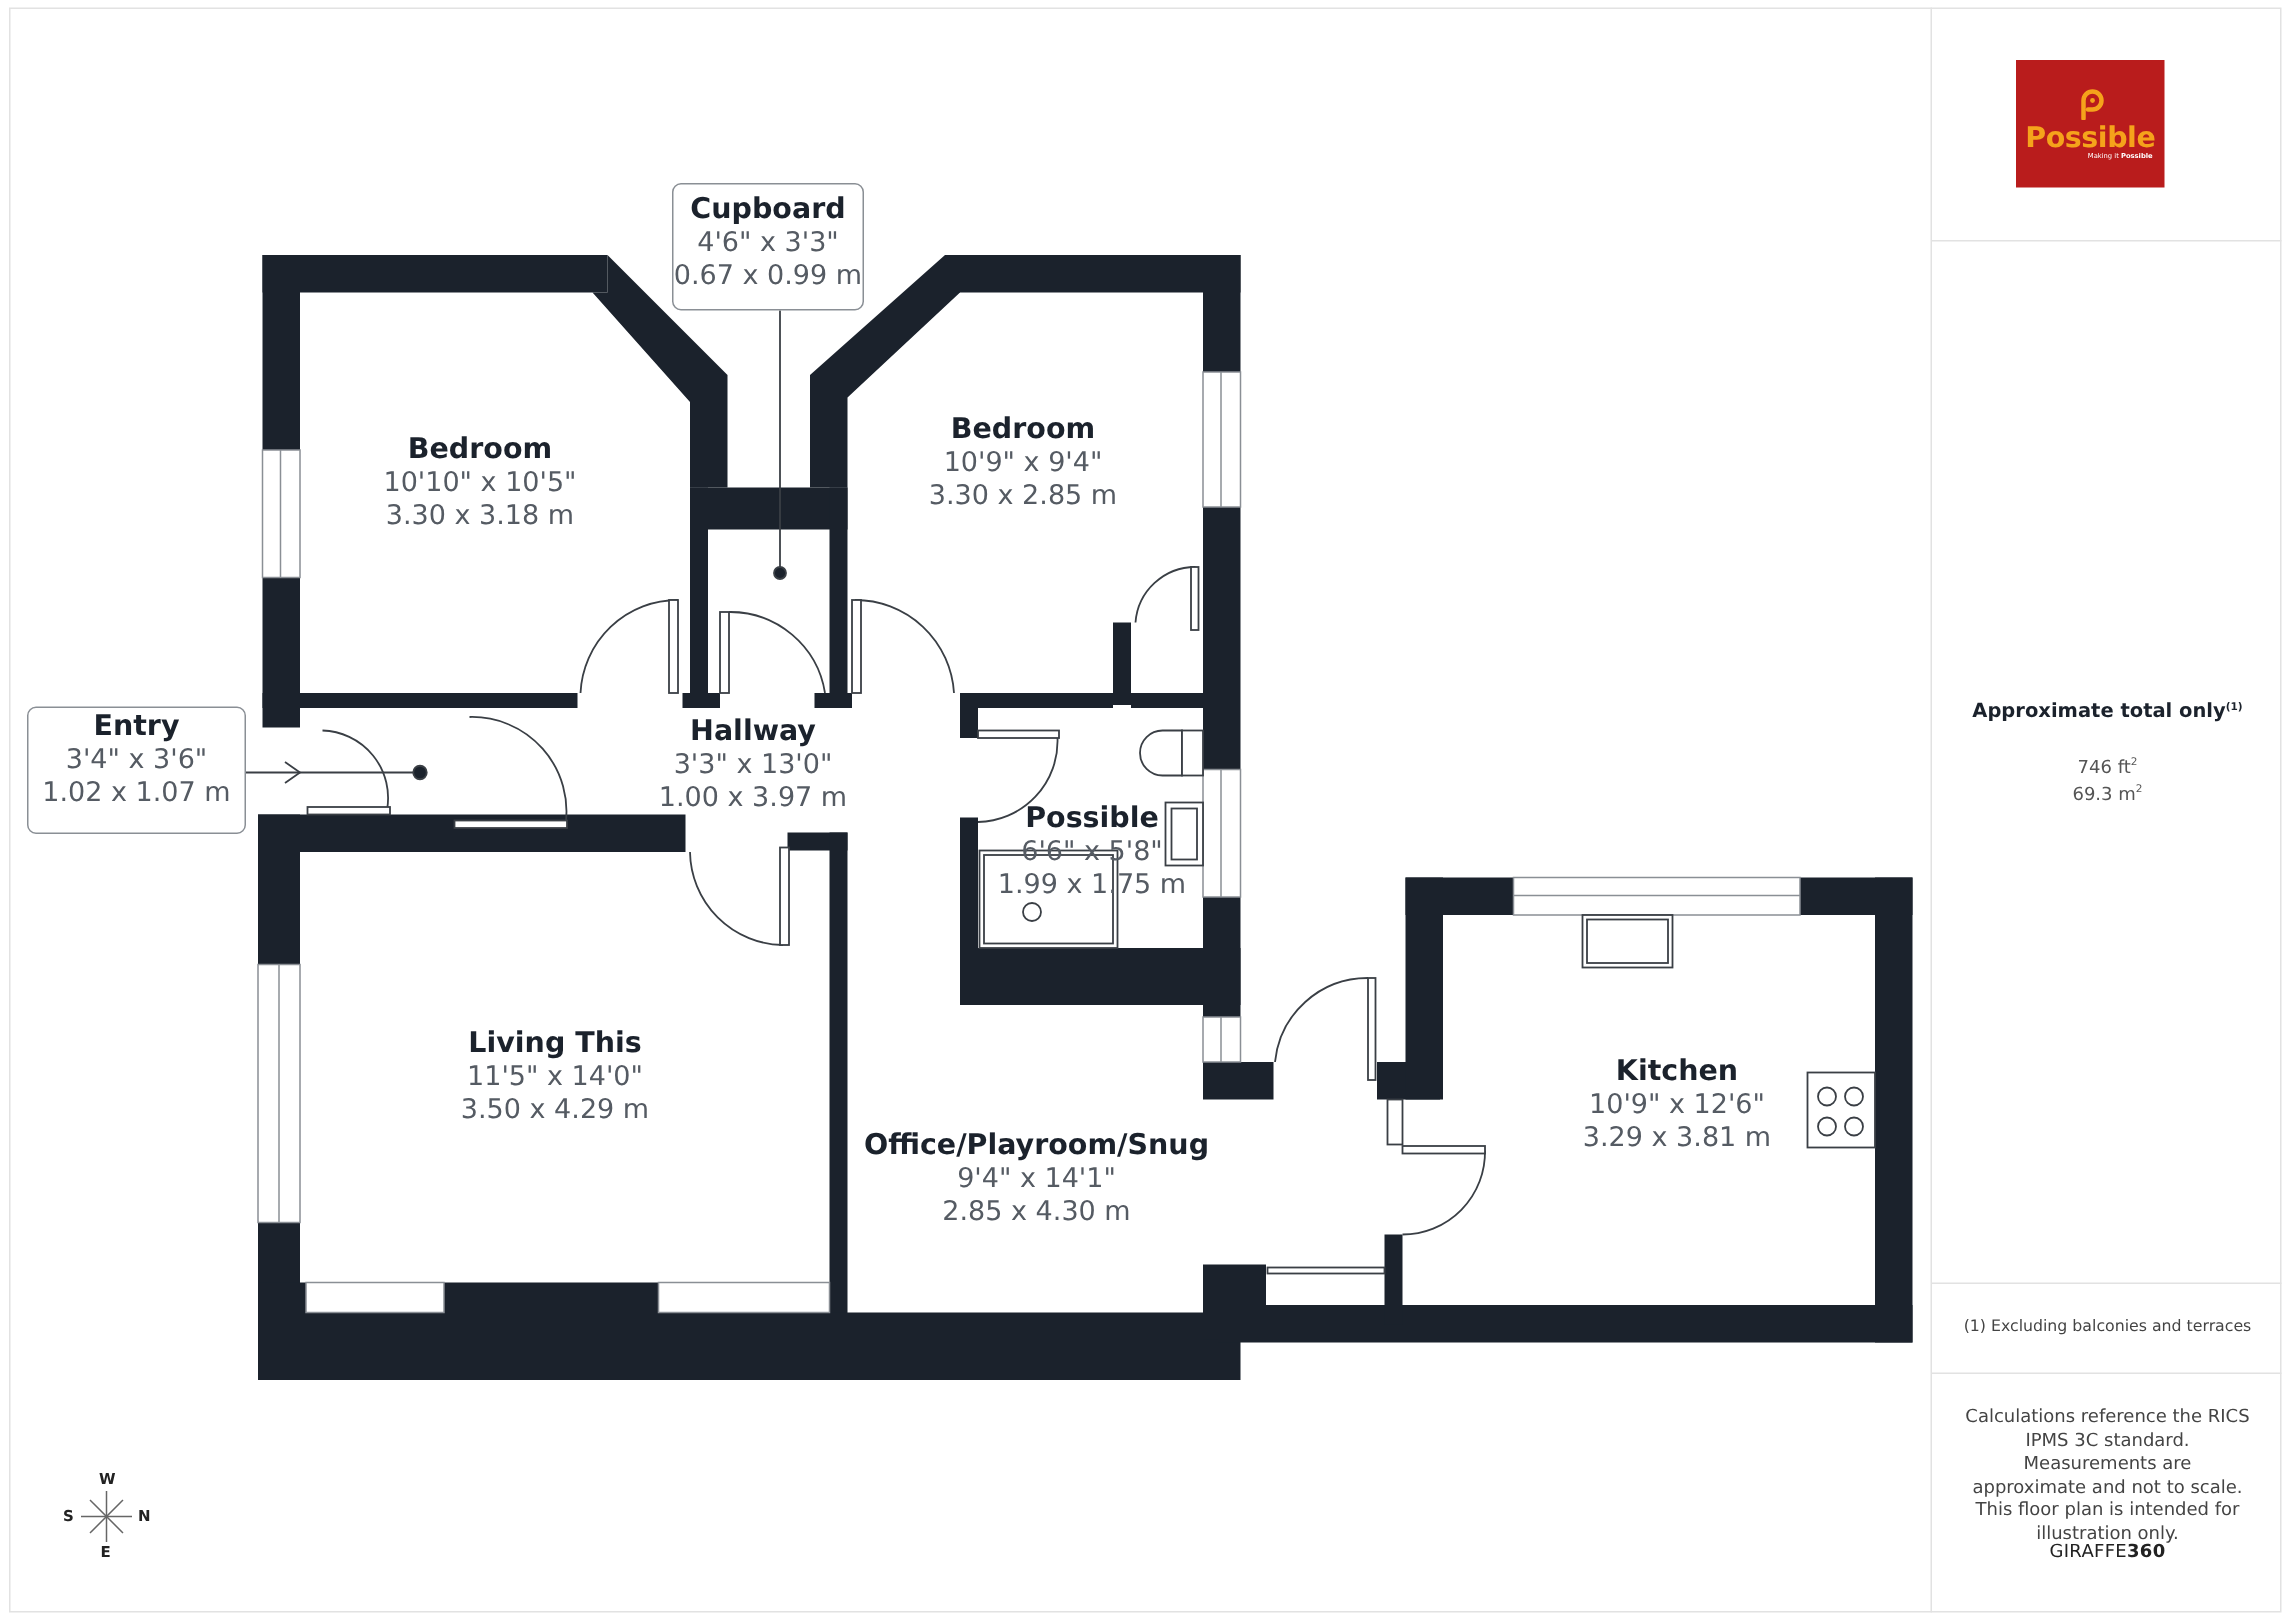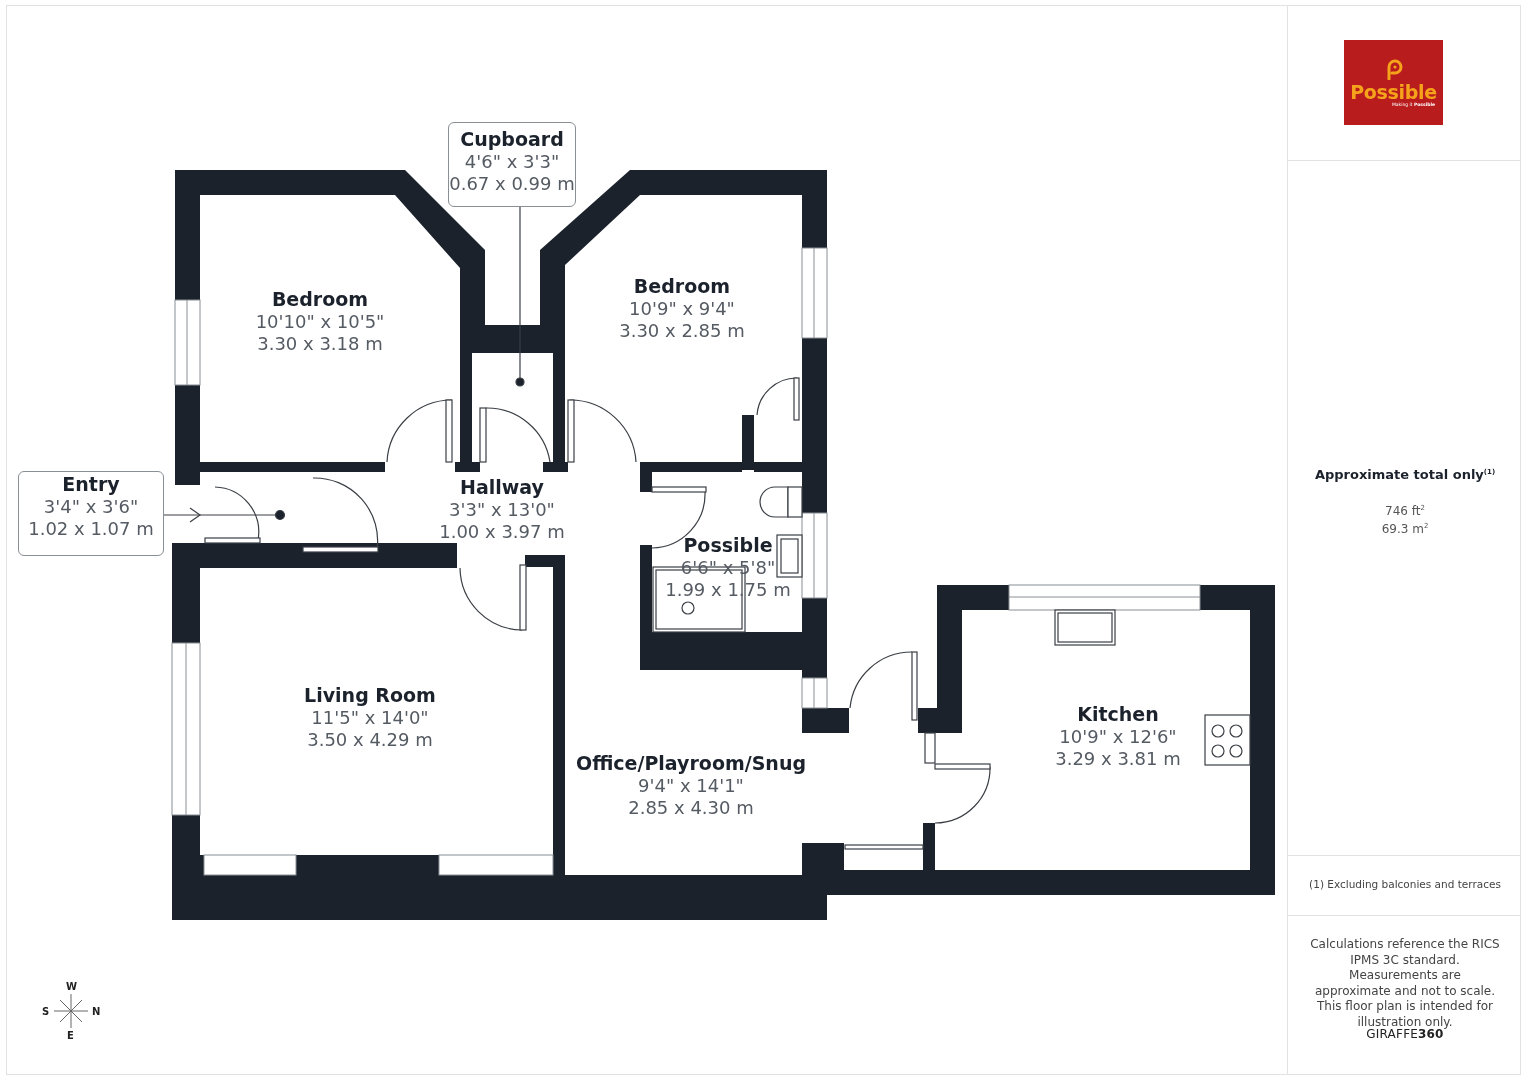--- a/index.html
+++ b/index.html
@@ -175,21 +175,21 @@
   <div class="rname">Hallway</div>
   <div class="rdim">3'3" x 13'0"</div>
   <div class="rdim">1.00 x 3.97 m</div>
 </div>
 <div class="rlabel" style="left:728px;top:533px;">
   <div class="rname">Possible</div>
   <div class="rdim">6'6" x 5'8"</div>
   <div class="rdim">1.99 x 1.75 m</div>
 </div>
 <div class="rlabel" style="left:370px;top:683px;">
-  <div class="rname">Living Room</div>
+  <div class="rname">Living This</div>
   <div class="rdim">11'5" x 14'0"</div>
   <div class="rdim">3.50 x 4.29 m</div>
 </div>
 <div class="rlabel" style="left:691px;top:751px;">
   <div class="rname">Office/Playroom/Snug</div>
   <div class="rdim">9'4" x 14'1"</div>
   <div class="rdim">2.85 x 4.30 m</div>
 </div>
 <div class="rlabel" style="left:1118px;top:702px;">
   <div class="rname">Kitchen</div>

